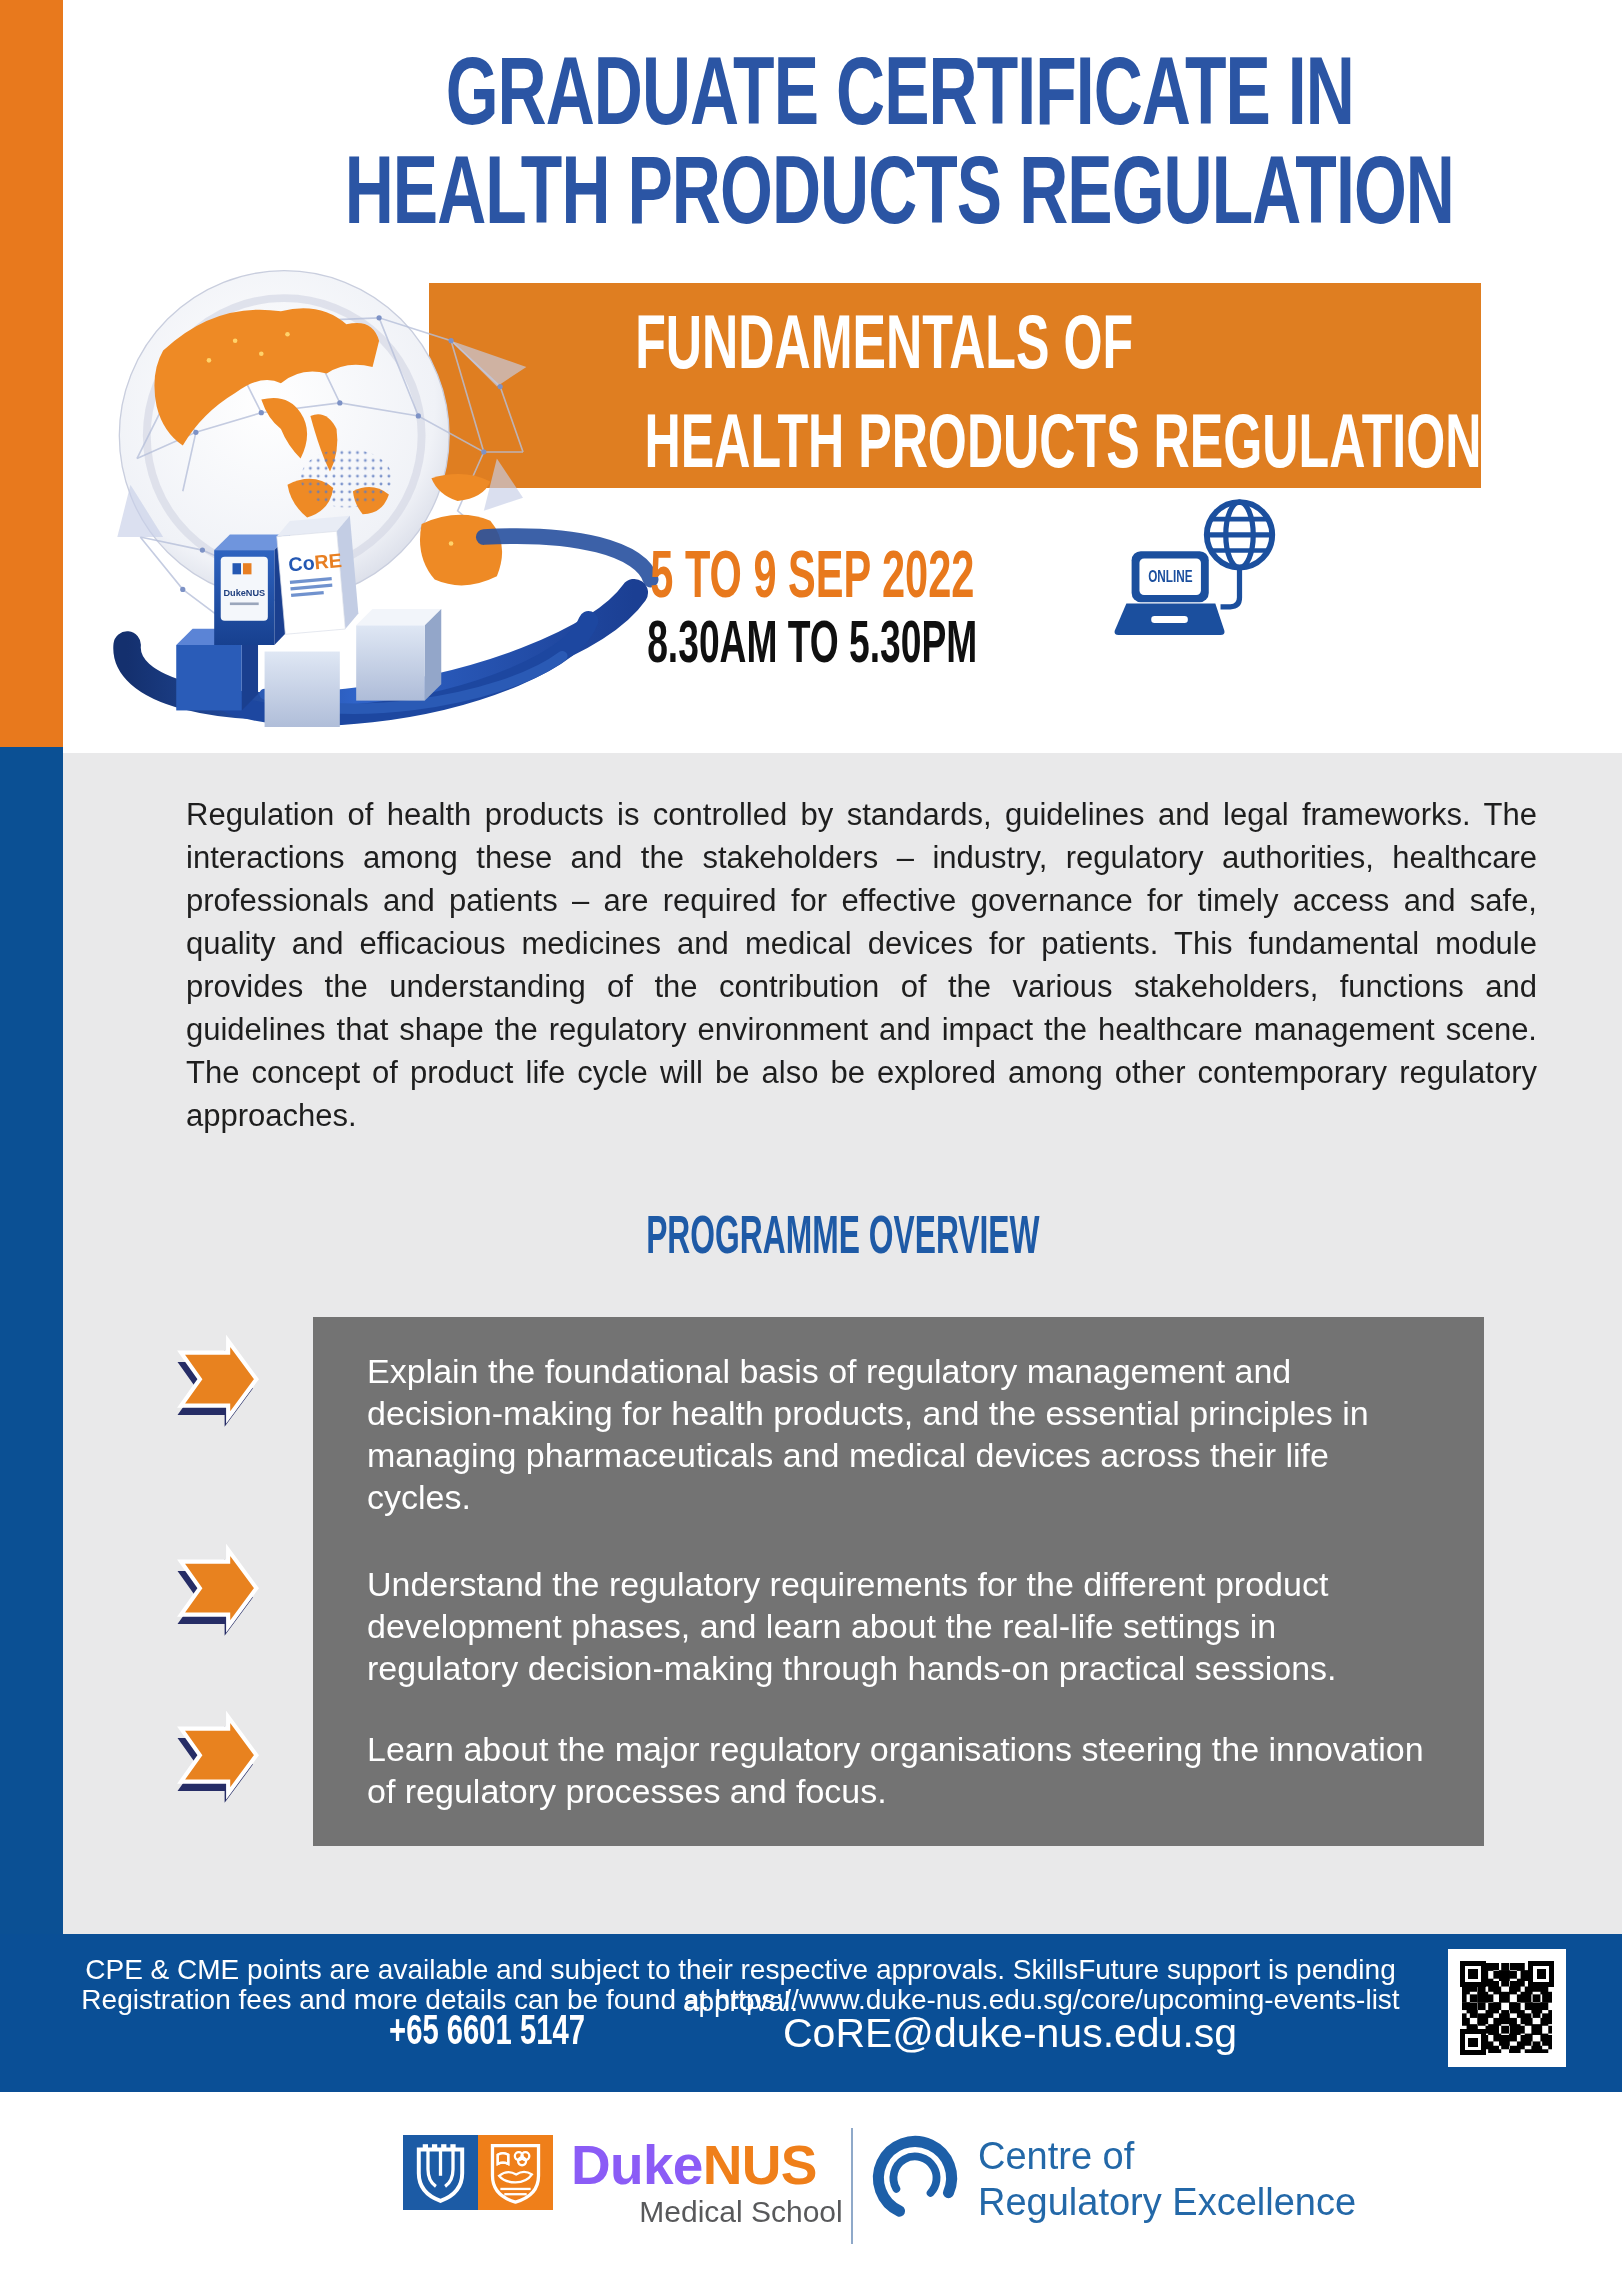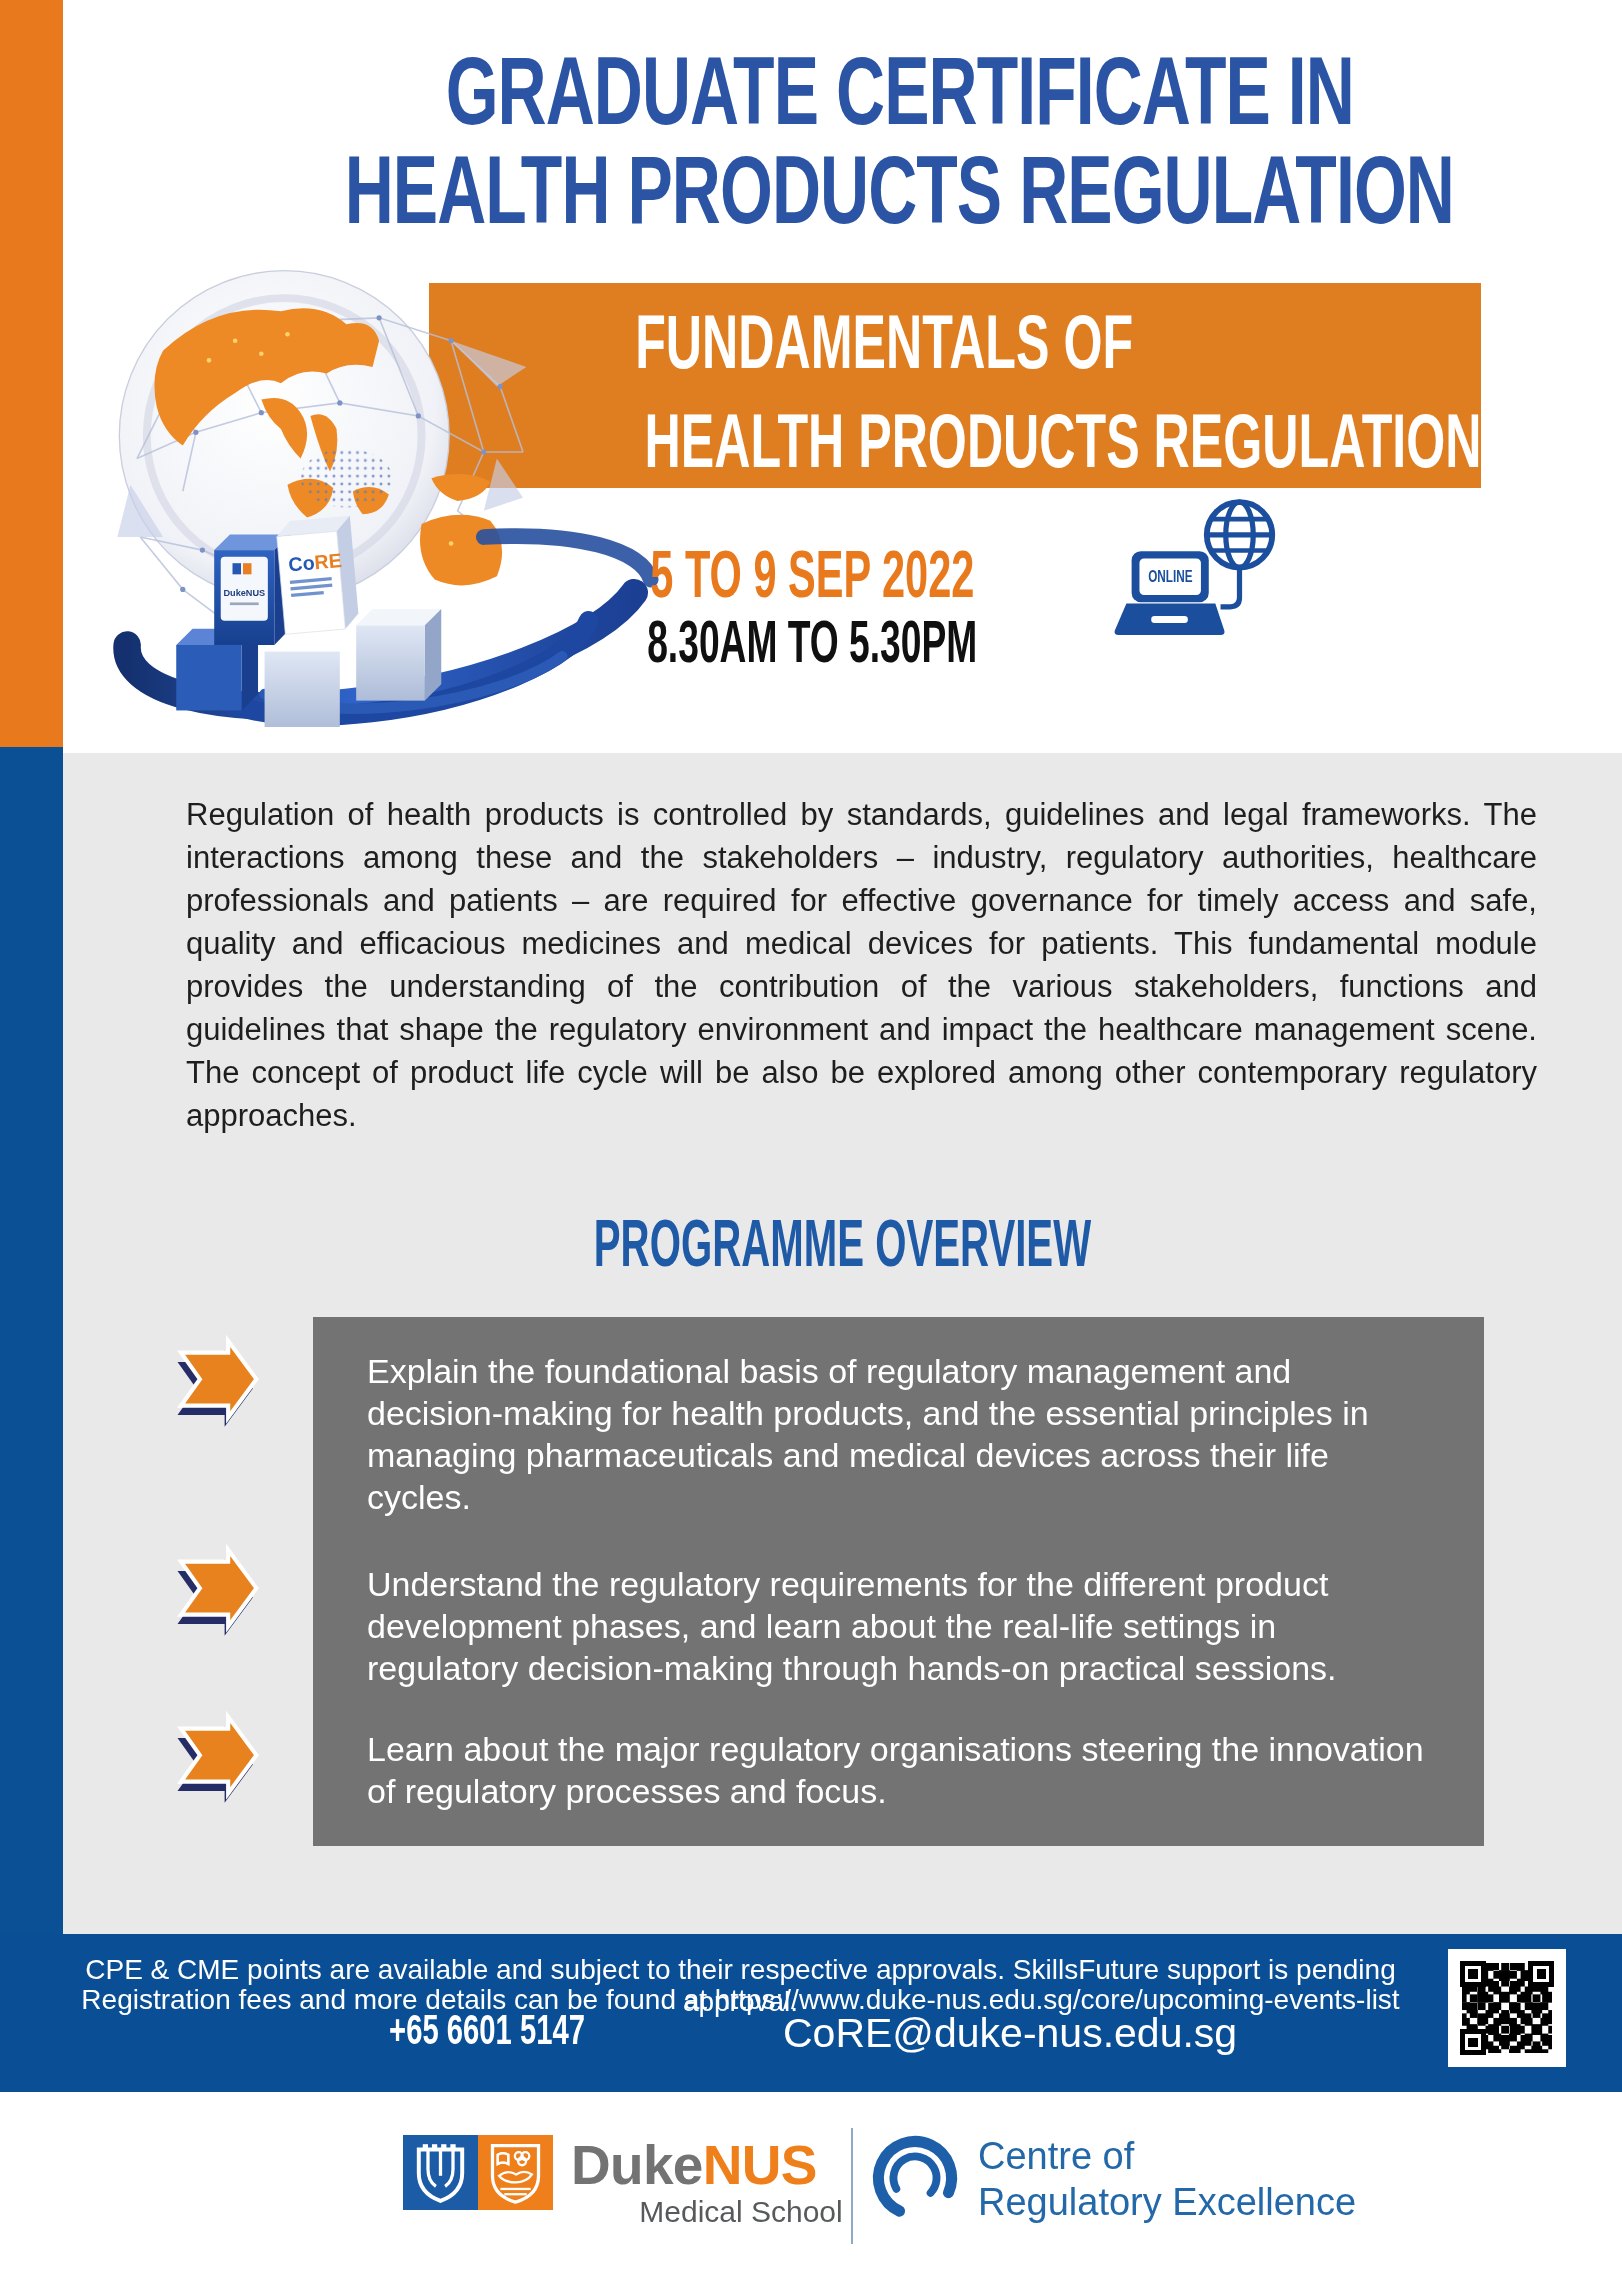--- a/index.html
+++ b/index.html
@@ -21,21 +21,21 @@
   #banner .line{display:block;font-size:76px;line-height:99px;font-weight:bold;}
   #banner .cond{transform:scaleX(.66);}
   
   #date-line{left:63px;top:535px;width:1498px;color:#E8791D;font-weight:bold;font-size:67px;}
   #time-line{left:63px;top:607px;width:1498px;color:#101010;font-weight:bold;font-size:60px;}
   #date-line .cond,#time-line .cond{transform:scaleX(.62);}
   
   #gray-panel{left:63px;top:753px;width:1559px;height:1181px;background:#E9E9EA;}
   #description{left:186px;top:793px;width:1351px;font-size:31px;line-height:43px;
                color:#1e1e1e;text-align:justify;}
-  #prog-heading{left:63px;top:1204px;width:1559px;color:#1E5AA6;font-weight:bold;font-size:67px;}
+  #prog-heading{left:63px;top:1204px;width:1559px;color:#1E5AA6;font-weight:bold;font-size:53px;}
   #prog-heading .cond{transform:scaleX(.60);}
   
   #prog-box{left:313px;top:1317px;width:1171px;height:529px;background:#737373;}
   .bullet{position:absolute;left:54px;width:1060px;color:#ffffff;font-size:34px;line-height:42px;}
   #bullet-0{top:33px;} #bullet-1{top:246px;} #bullet-2{top:411px;}
   .arrow{left:169px;width:103px;height:103px;}
   #arrow-0{top:1335px;} #arrow-1{top:1544px;} #arrow-2{top:1711px;}
   
   #footer-band{left:0;top:1934px;width:1623px;height:158px;background:#0A4F96;color:#fff;}
   .fline{position:absolute;left:63px;width:1355px;text-align:center;}
@@ -52,21 +52,21 @@
       conic-gradient(#000 25%,transparent 0 50%,#000 0 75%,transparent 0) 0 0/15.7px 15.7px,
       conic-gradient(#000 25%,transparent 0 50%,#000 0 75%,transparent 0) 4.6px 7.2px/21.6px 21.6px,#fff;}
   #qr .f{position:absolute;width:26px;height:26px;border:5.9px solid #000;background:#fff;box-sizing:border-box;}
   #qr .f::after{content:"";position:absolute;inset:3.3px;background:#000;}
   #qr .f-tl{left:11.8px;top:11.8px;} #qr .f-tr{right:11.8px;top:11.8px;} #qr .f-bl{left:11.8px;bottom:11.8px;}
   
   #duke-box{left:403px;top:2135px;width:75px;height:75px;background:#1C5BA5;}
   #nus-box{left:478px;top:2135px;width:75px;height:75px;background:#EF7F1A;}
   #dukenus-text{left:571px;top:2138px;width:340px;}
   #dukenus-text .wordmark{font-size:55px;font-weight:bold;line-height:55px;letter-spacing:-0.7px;}
-  #dukenus-text .duke{color:#737373;} #dukenus-text .nus{color:#EF7F1A;}
+  #dukenus-text .duke{color:#8b5cf6;} #dukenus-text .nus{color:#EF7F1A;}
   #dukenus-text .school{font-size:30px;color:#58595B;margin-top:2px;text-align:center;}
   #logo-divider{left:851px;top:2128px;width:2px;height:116px;background:#8FA9C9;}
   #core-logo{left:868px;top:2131px;width:94px;height:94px;}
   #core-text{left:978px;top:2135px;width:458px;color:#2368A8;}
   #core-text .l1{font-size:38px;line-height:43px;}
   #core-text .l2{font-size:38px;line-height:48px;}
 </style>
 </head>
 <body>
 

